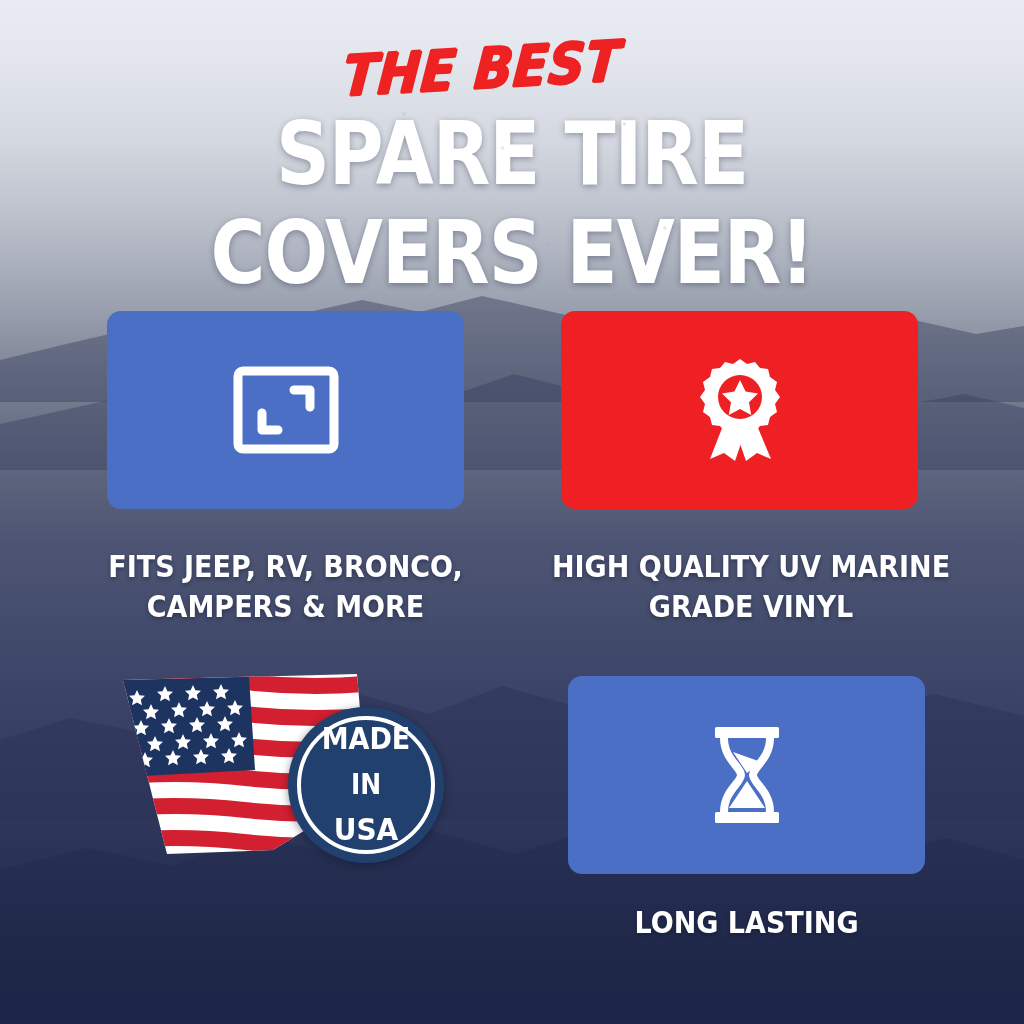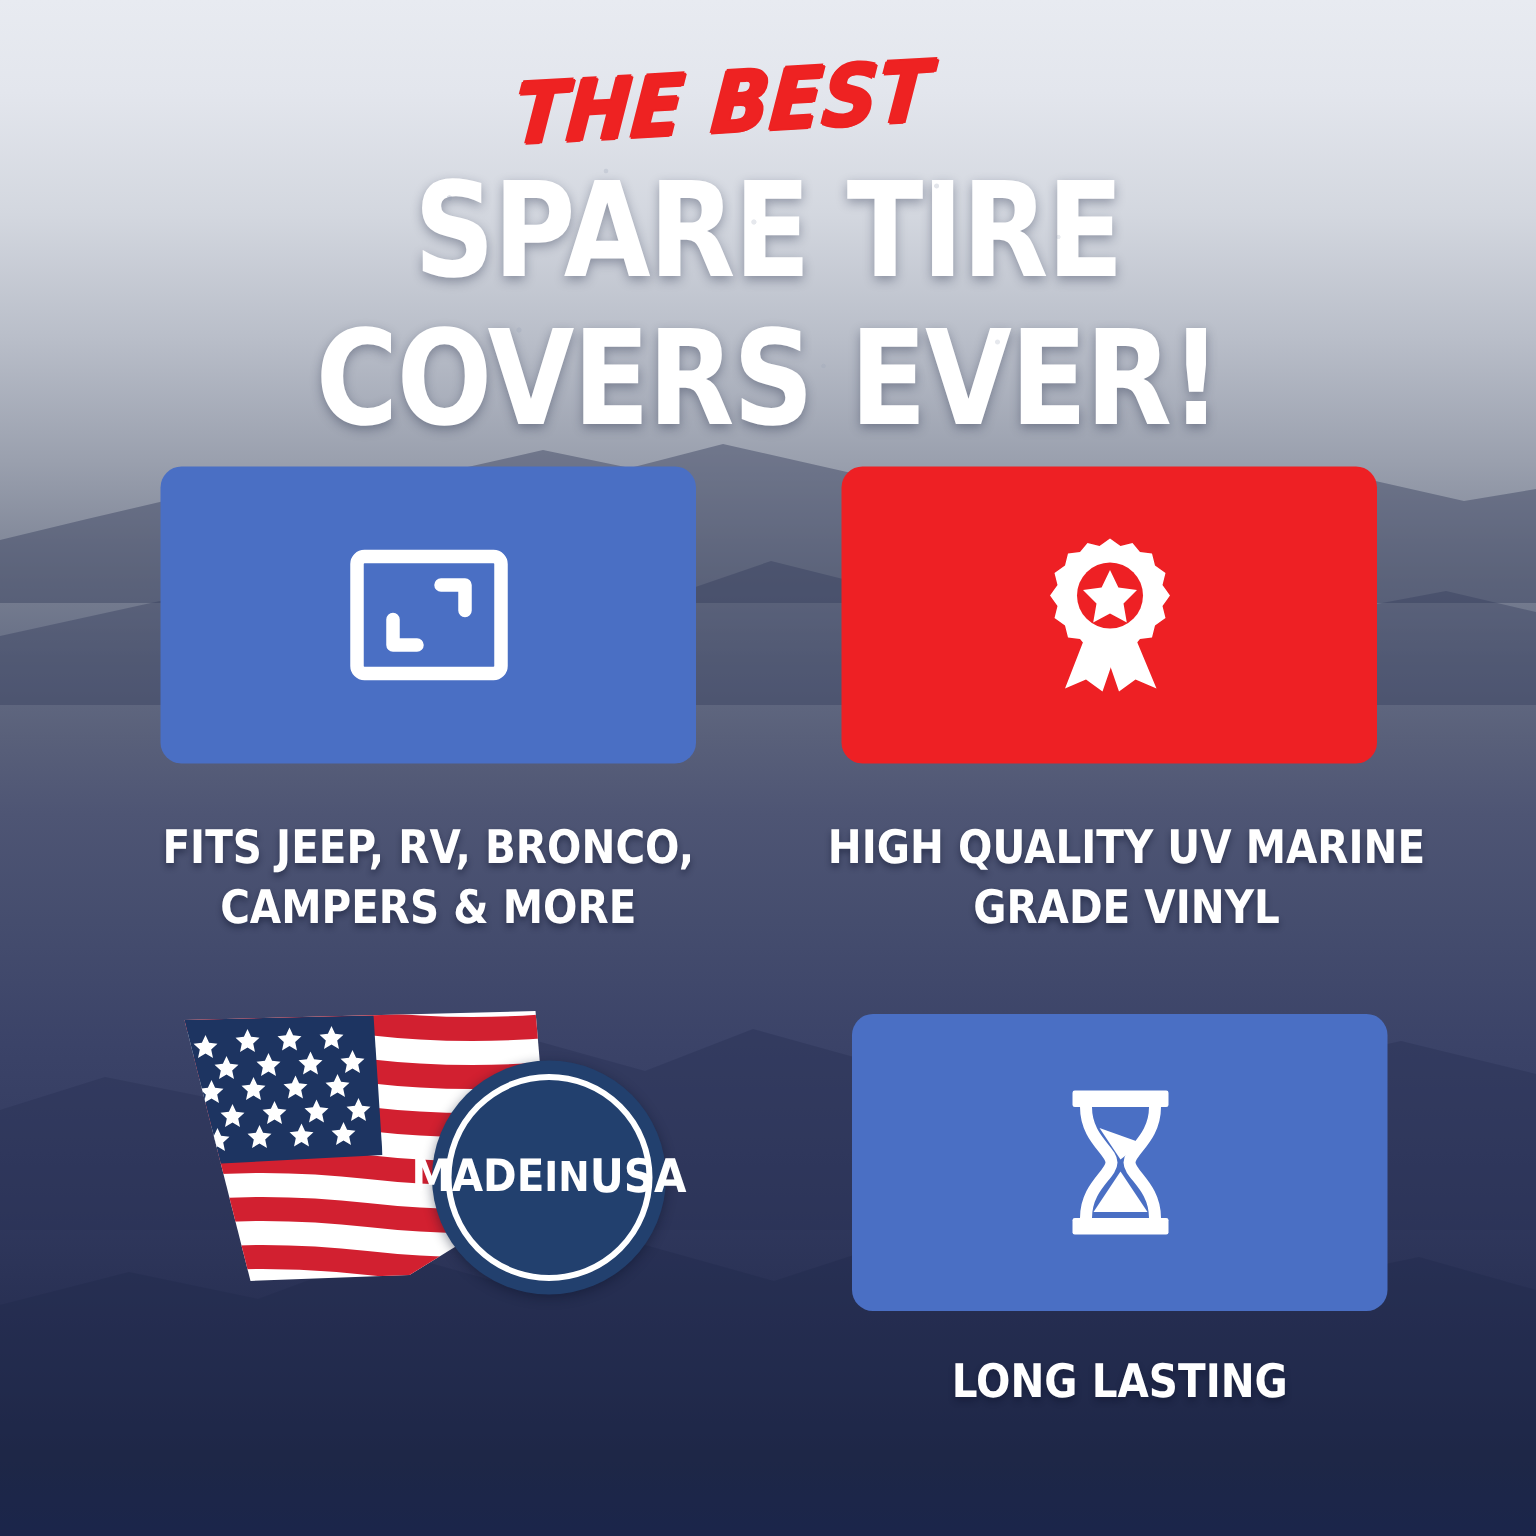--- a/index.html
+++ b/index.html
@@ -127,23 +127,24 @@
   #caption-lasting { left:568px; top:903px; width:357px; }
 
   
   #usa-group { position:absolute; left:105px; top:672px; width:345px; height:200px; }
   #flag-svg  { position:absolute; left:0;  top:0; }
   #badge     {
     position:absolute; left:183px; top:35px;
     width:156px; height:156px;
     border-radius:50%;
     background:#22406e;
-    display:flex; flex-direction:row;
+    display:flex; flex-direction:column;
     align-items:center; justify-content:center;
     box-shadow:0 2px 8px rgba(10,18,40,.45);
+    gap:19px;
   }
   #badge-ring {
     position:absolute; left:9px; top:9px;
     width:138px; height:138px;
     border:4px solid #ffffff;
     border-radius:50%;
     pointer-events:none;
   }
   .badge-line {
     color:#ffffff;

